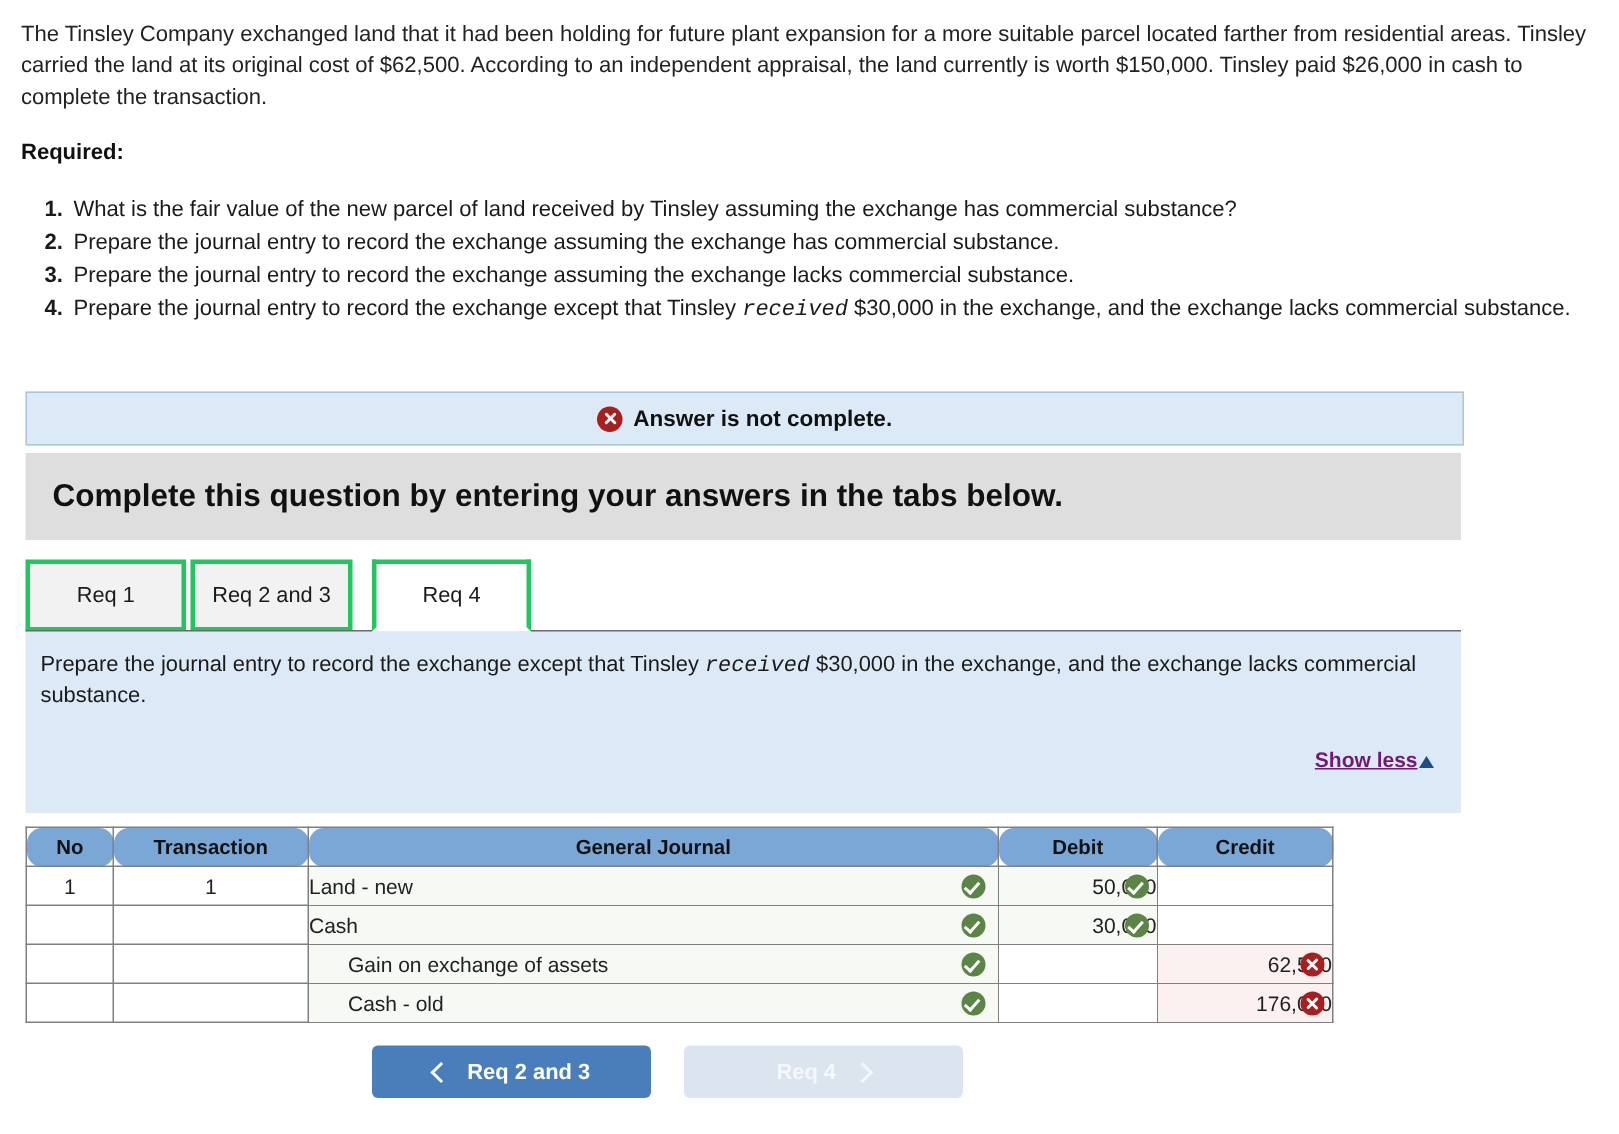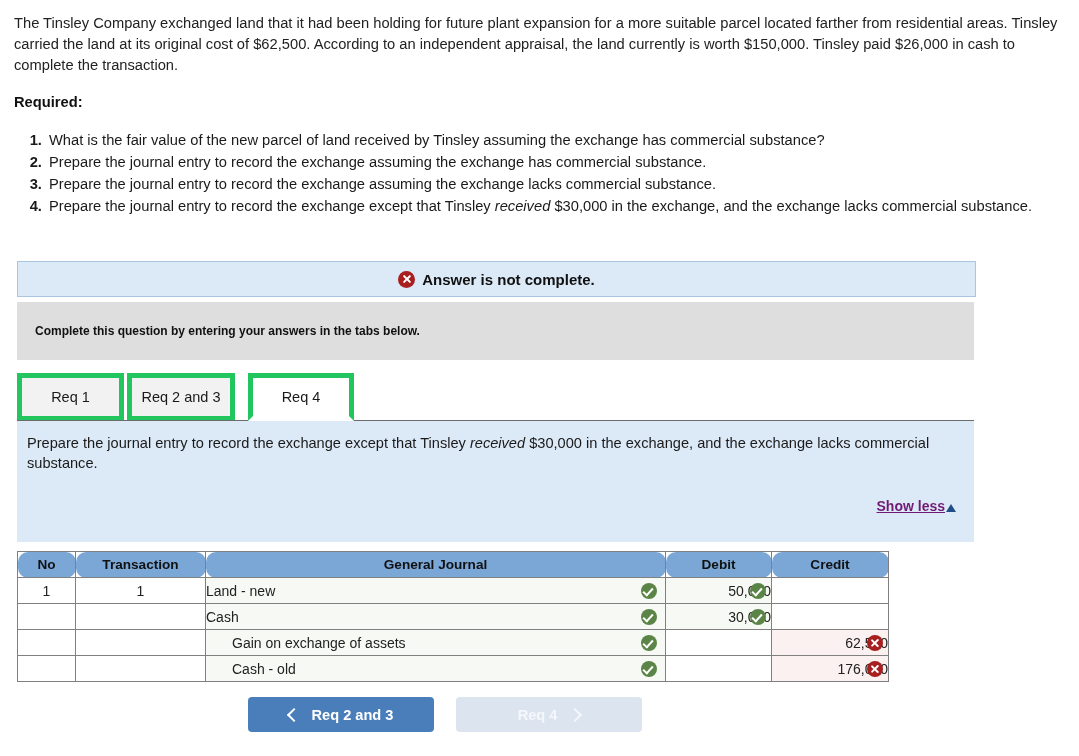--- a/index.html
+++ b/index.html
@@ -48,21 +48,21 @@
     line-height: 1.42;
     font-size: 14.7px;
   }
   .required-list li {
     margin: 0 0 1px 0;
     padding-left: 3px;
   }
   .required-list li::marker {
     font-weight: bold;
   }
-  .it { font-style: italic; }
+  .it { font-style: italic; font-family: Liberation Mono, monospace; }
 
   
   .alert-box {
     position: absolute;
     left: 17px;
     top: 261px;
     width: 957px;
     height: 34px;
     background: #dce9f7;
     border: 1px solid #a8c6e2;
@@ -111,39 +111,39 @@
     top: 302px;
     width: 957px;
     height: 58px;
     background: #dedede;
     display: flex;
     align-items: center;
   }
   .gray-strip-text {
     margin-left: 18px;
     font-weight: bold;
-    font-size: 12px;
+    font-size: 21px;
     color: #111111;
   }
 
   
   .tabstrip {
     position: absolute;
     left: 17px;
     top: 373px;
     width: 957px;
     height: 50px;
   }
   .tab {
     position: absolute;
     top: 0;
     height: 48px;
     box-sizing: border-box;
     background: #f2f2f2;
-    border: 5px solid #22c55e;
+    border: 3px solid #22c55e;
     display: flex;
     align-items: center;
     justify-content: center;
     font-size: 14.5px;
     color: #1a1a1a;
     cursor: pointer;
   }
   .tab.active {
     background: #ffffff;
     border-bottom-color: #ffffff;

